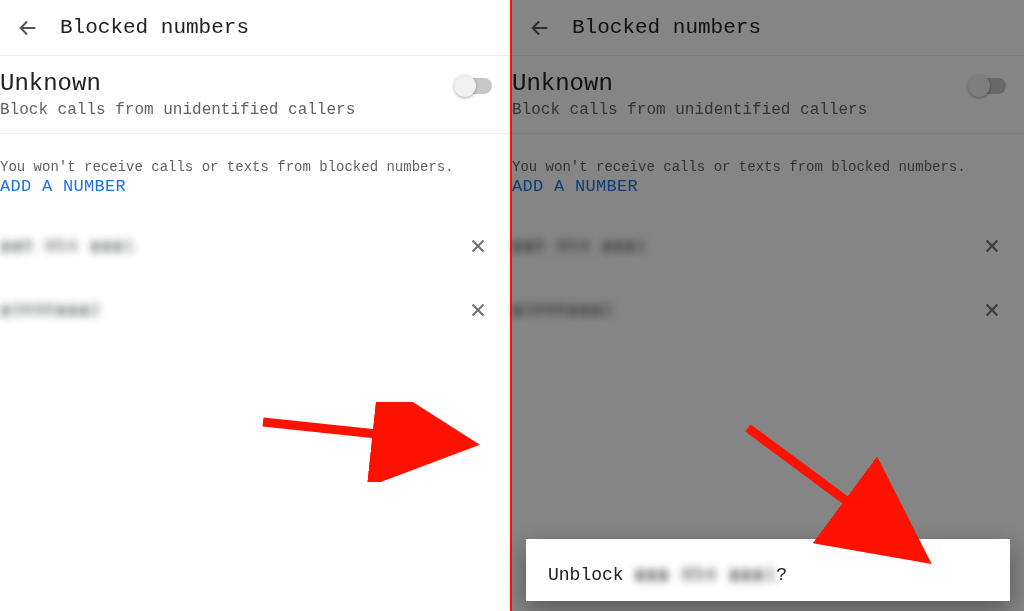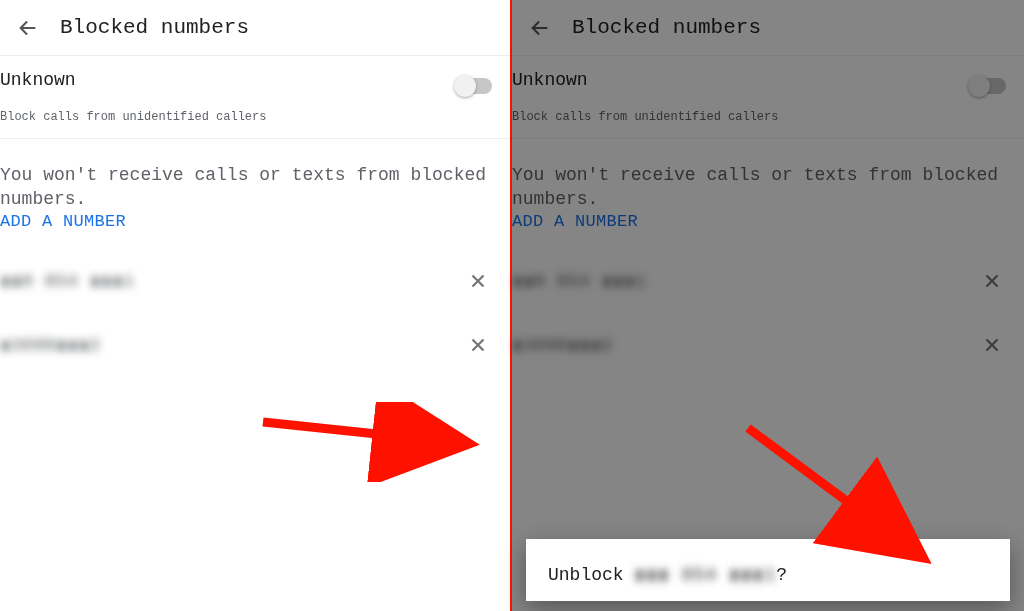--- a/index.html
+++ b/index.html
@@ -11,27 +11,27 @@
   .pane-right { left: 512px; }
 
   
   .hdr { display: flex; align-items: center; height: 56px; padding: 0 8px; border-bottom: 1px solid #eee; }
   .back-icon { width: 40px; height: 40px; display: flex; align-items: center; justify-content: center; color: #555; cursor: pointer; }
   .back-icon svg { width: 22px; height: 22px; }
   .title { font-size: 21px; color: #202124; margin-left: 12px; }
 
   
   .unknown { position: relative; padding: 14px 16px 14px 0; border-bottom: 1px solid #eee; }
-  .u-title { font-size: 18px; color: #202124; }
-  .u-sub   { font-size: 12px; color: #5f6368; margin-top: 20px; }
+  .u-title { font-size: 24px; color: #202124; }
+  .u-sub   { font-size: 16px; color: #5f6368; margin-top: 4px; }
   .toggle { position: absolute; right: 18px; top: 22px; width: 36px; height: 16px; background: #c7c7c7; border-radius: 10px; }
   .knob   { position: absolute; left: -2px; top: -3px; width: 22px; height: 22px; background: #f1f1f1; border-radius: 50%; box-shadow: 0 1px 3px rgba(0,0,0,.35); }
 
   
-  .info { font-size: 18px; color: #5f6368; padding: 24px 20px 0 0; line-height: 1.35; }
+  .info { font-size: 14px; color: #5f6368; padding: 24px 20px 0 0; line-height: 1.35; }
 
   
   .add-link { font-size: 17px; font-weight: 500; letter-spacing: .3px; color: #1a73e8; cursor: pointer; }
 
   
   .num-row { position: relative; display: flex; align-items: center; height: 64px; }
   .num-text { font-size: 17px; color: #3c4043; }
   .close-x { position: absolute; right: 18px; top: 50%; transform: translateY(-50%); width: 28px; height: 28px; display:flex; align-items:center; justify-content:center; color:#757575; cursor:pointer; }
   .close-x svg { width: 22px; height: 22px; }
 

